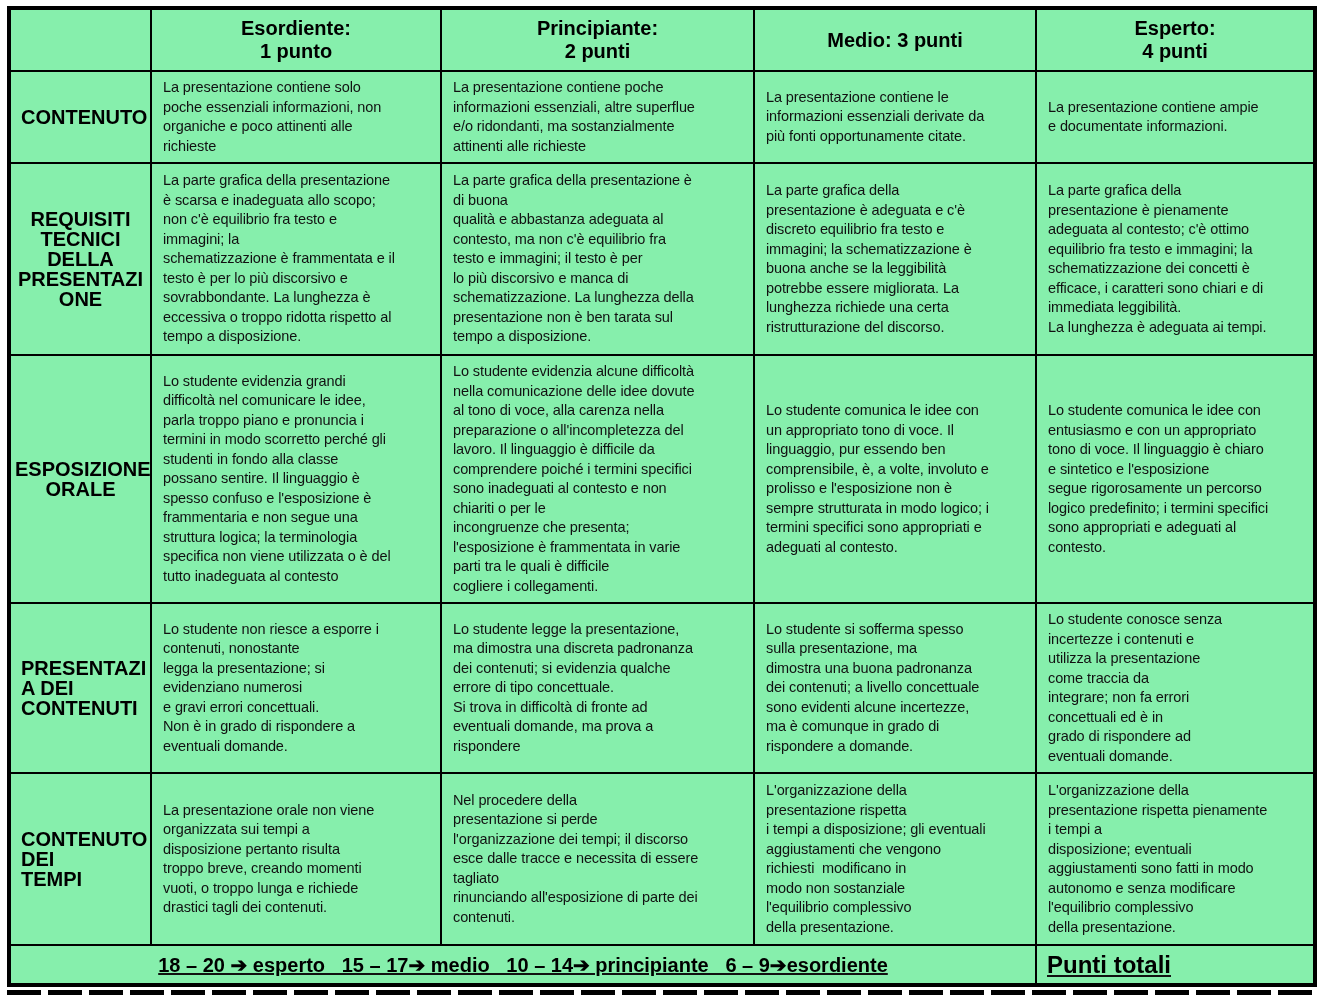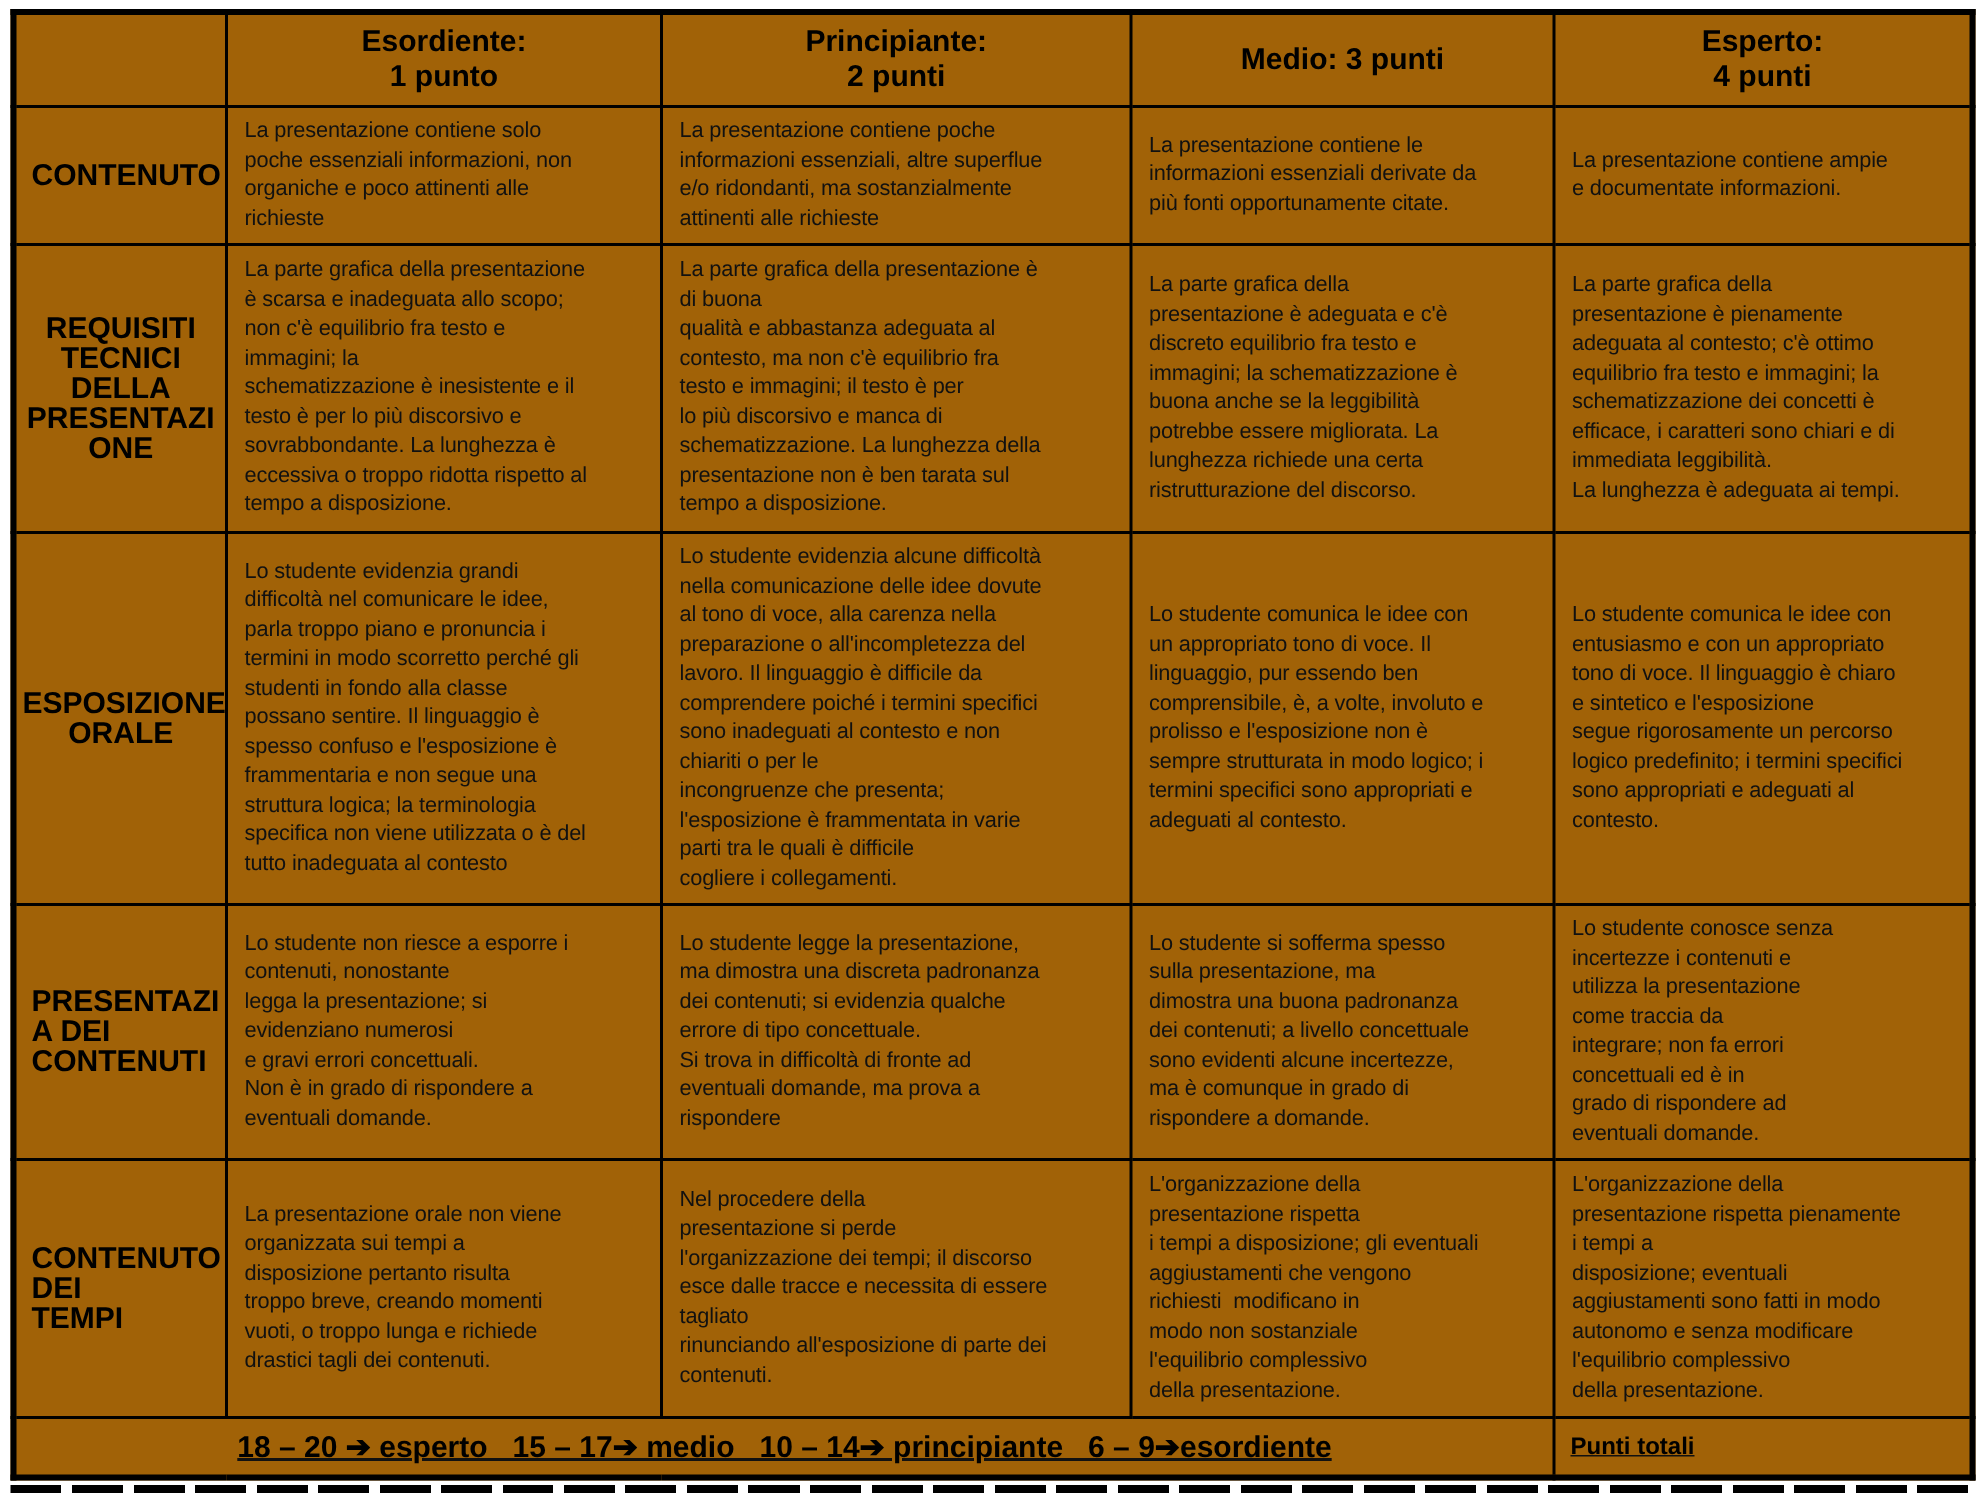--- a/index.html
+++ b/index.html
@@ -3,21 +3,21 @@
 <meta charset="utf-8">
 <style>
   html, body { margin: 0; padding: 0; background: #ffffff; }
   body { font-family: "Liberation Sans", sans-serif; color: #111; }
   .page { padding: 6px 7px 0 7px; width: 1306px; }
 
   table.rubric {
     border-collapse: collapse;
     table-layout: fixed;
     width: 1306px;
-    background: #a16207;
+    background: #86efac;
     border: 4px solid #000;
   }
   .rubric th, .rubric td { border: 2px solid #000; }
 
   thead th {
     font-size: 20px;
     font-weight: bold;
     text-align: center;
     vertical-align: middle;
     white-space: pre-line;
@@ -58,21 +58,21 @@
   td.legend {
     font-size: 20px;
     font-weight: bold;
     text-align: center;
     vertical-align: middle;
     white-space: pre;
     overflow: hidden;
     color: #000;
   }
   td.total {
-    font-size: 16px;
+    font-size: 24px;
     font-weight: bold;
     text-align: left;
     vertical-align: middle;
     padding-left: 10px;
     color: #000;
   }
 
   .bottom-strip {
     height: 6px;
     margin-top: 3px;
@@ -123,21 +123,21 @@
       <tr class="r2">
         <th class="row-label label-center">REQUISITI
 TECNICI
 DELLA
 PRESENTAZI
 ONE</th>
         <td class="cell">La parte grafica della presentazione
 è scarsa e inadeguata allo scopo;
 non c'è equilibrio fra testo e
 immagini; la
-schematizzazione è inesistente e il
+schematizzazione è frammentata e il
 testo è per lo più discorsivo e
 sovrabbondante. La lunghezza è
 eccessiva o troppo ridotta rispetto al
 tempo a disposizione.</td>
         <td class="cell">La parte grafica della presentazione è
 di buona
 qualità e abbastanza adeguata al
 contesto, ma non c'è equilibrio fra
 testo e immagini; il testo è per
 lo più discorsivo e manca di

